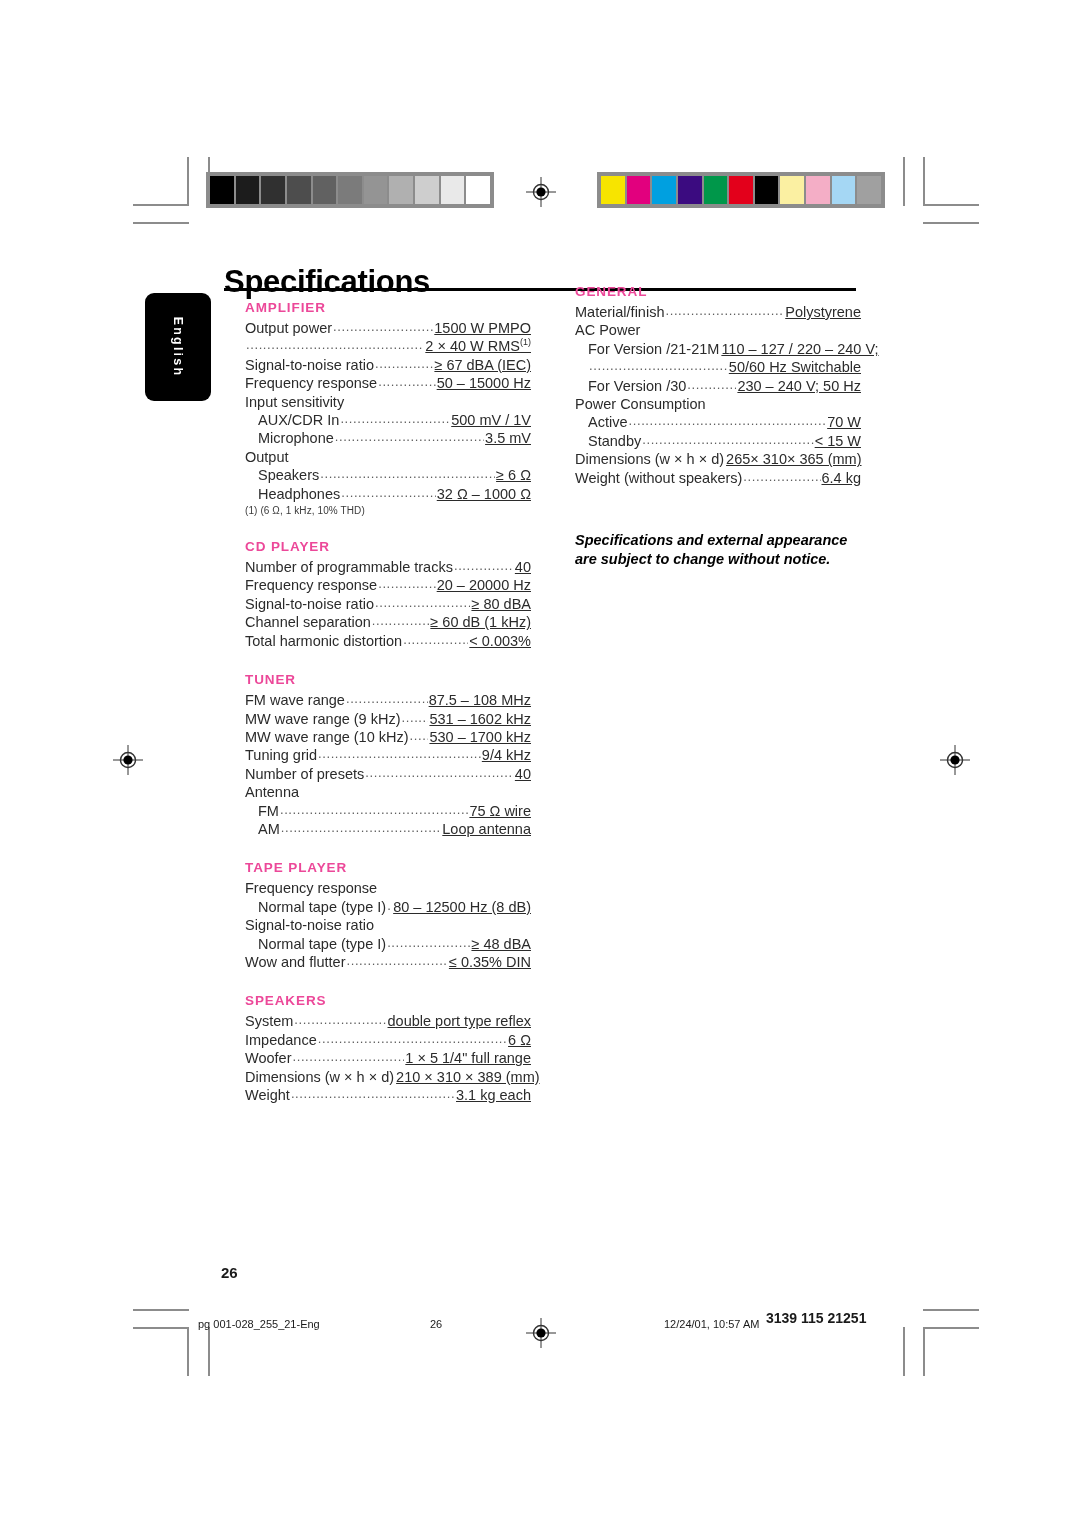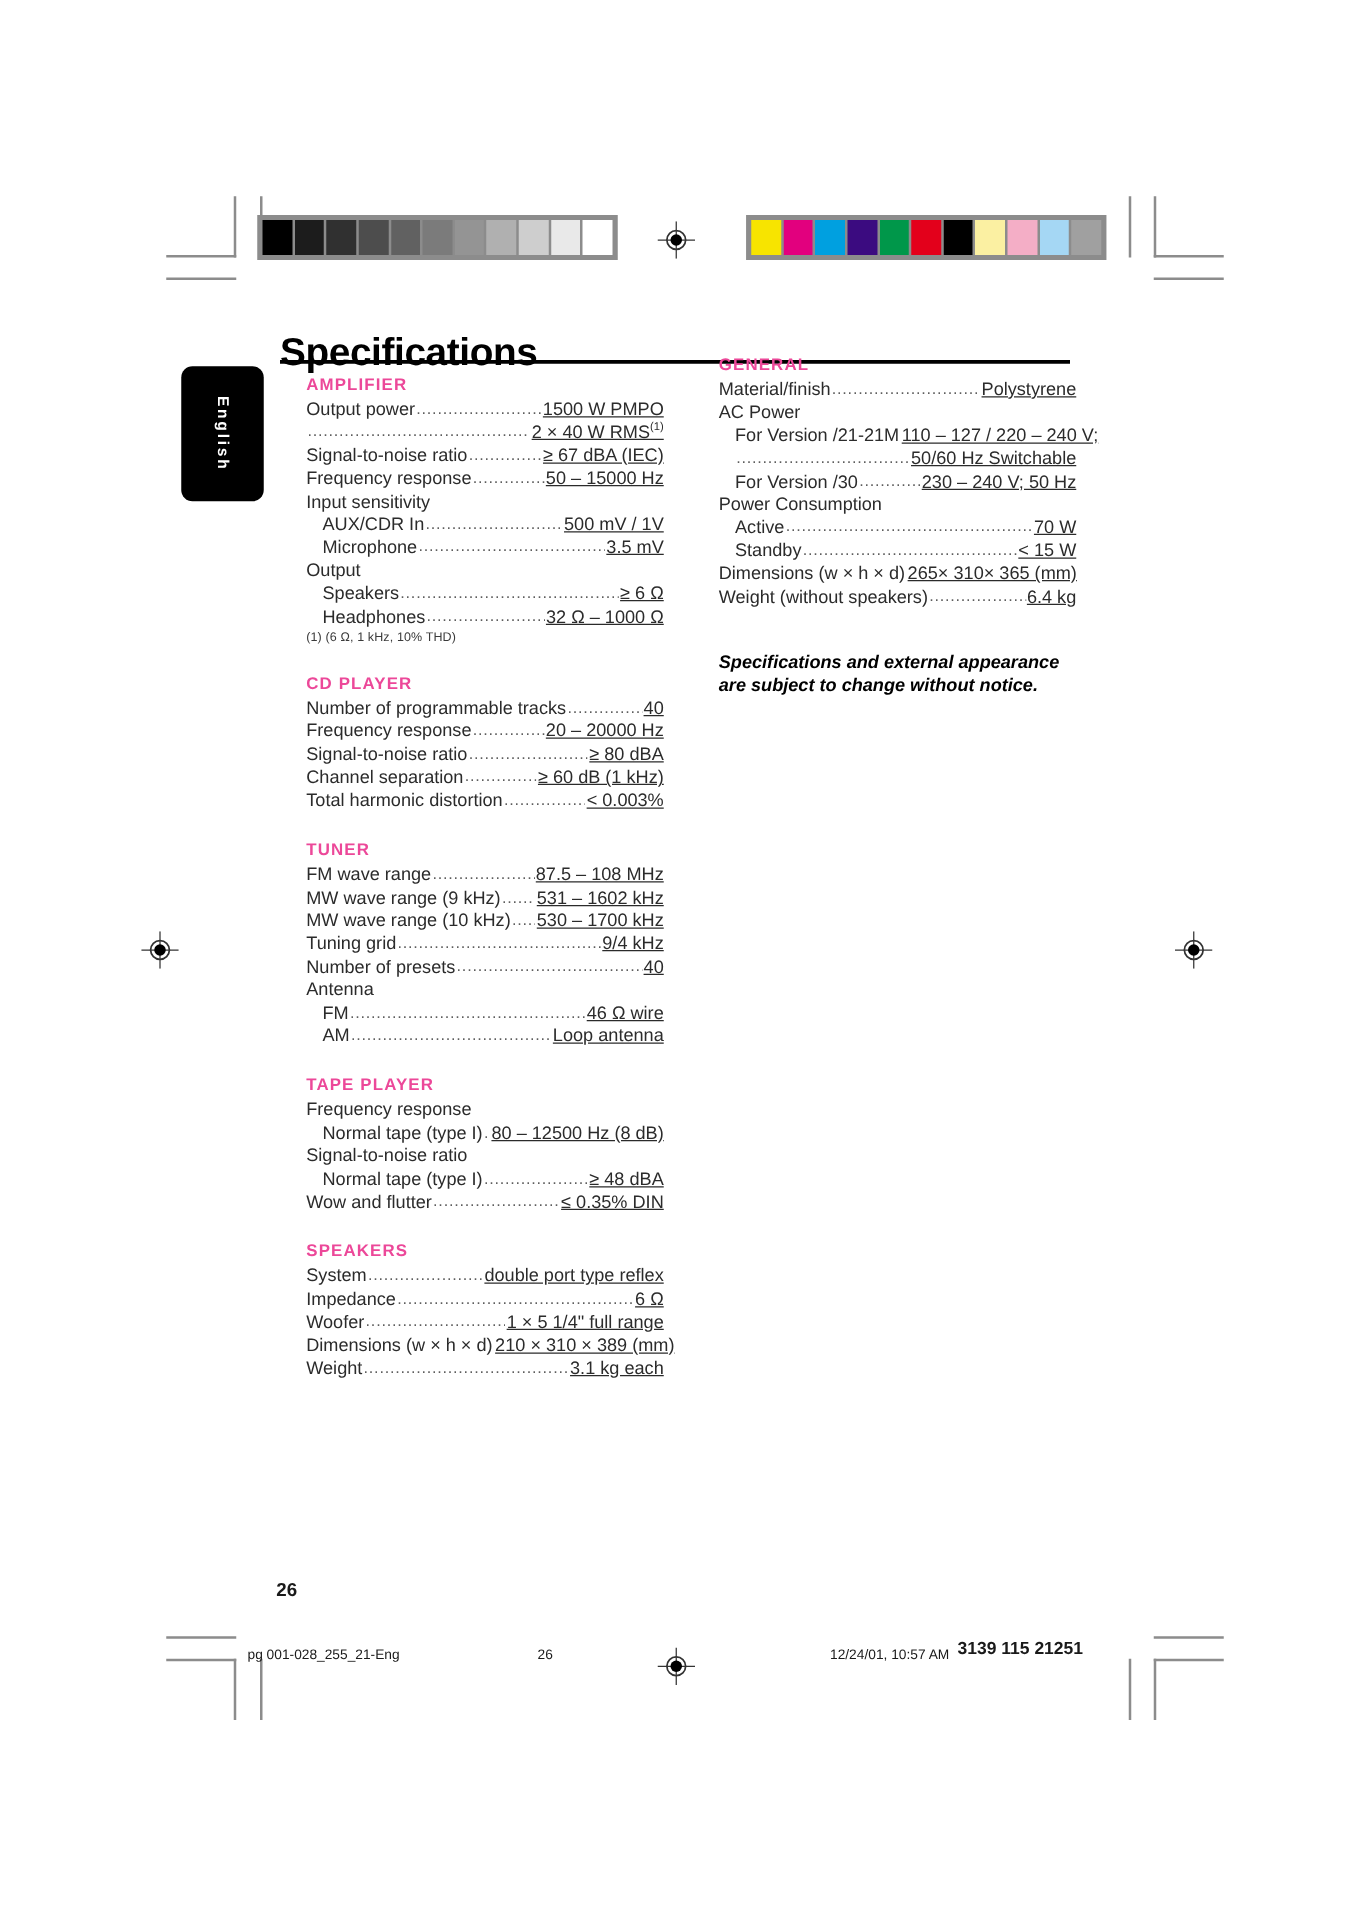--- a/index.html
+++ b/index.html
@@ -116,21 +116,21 @@
 
   .footnote {
     font-size: 10px;
     line-height: 13px;
     color: #3a3a3a;
     letter-spacing: 0.1px;
     margin-top: 1px;
   }
 
   .notice {
-    margin-top: 34px;
+    margin-top: 44px;
     font-size: 14.5px;
     line-height: 19px;
     font-weight: bold;
     font-style: italic;
     color: #000;
   }
 
   .pagenum {
     position: absolute;
     left: 221px;
@@ -343,21 +343,21 @@
       </div>
       <div class="row">
         <span class="lbl">Number of presets</span>
         <span class="dots">..........................................................................................</span>
         <span class="val">40</span>
       </div>
       <div class="row plain"><span class="lbl">Antenna</span></div>
       <div class="row indent">
         <span class="lbl">FM</span>
         <span class="dots">..........................................................................................</span>
-        <span class="val">46 Ω wire</span>
+        <span class="val">75 Ω wire</span>
       </div>
       <div class="row indent">
         <span class="lbl">AM</span>
         <span class="dots">..........................................................................................</span>
         <span class="val">Loop antenna</span>
       </div>
     </div>
     <div class="sec">
       <div class="sec-head">TAPE PLAYER</div>
       <div class="row plain"><span class="lbl">Frequency response</span></div>

